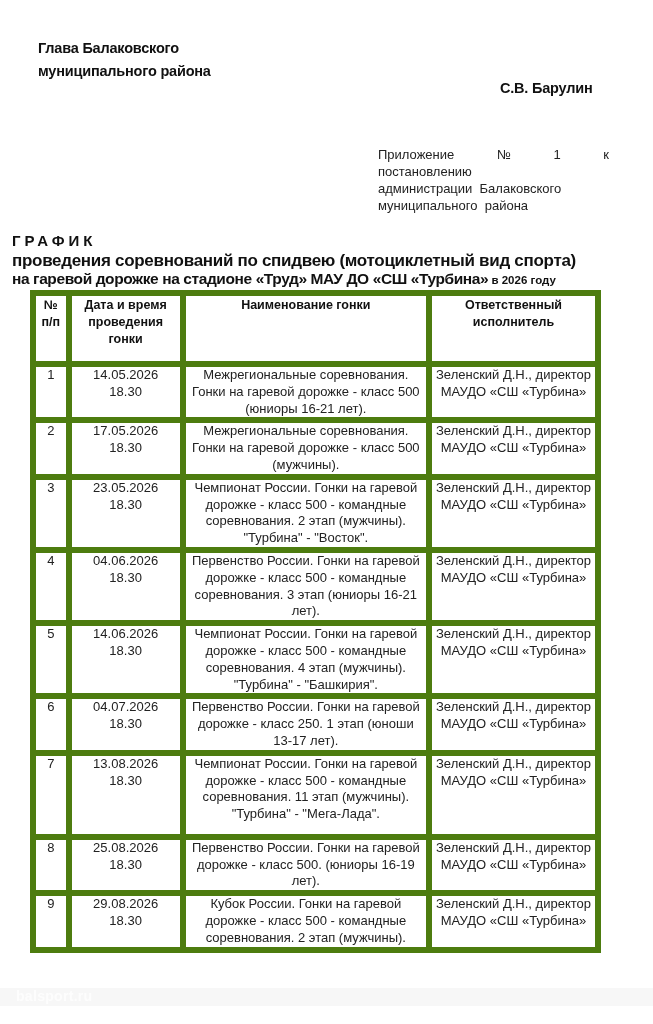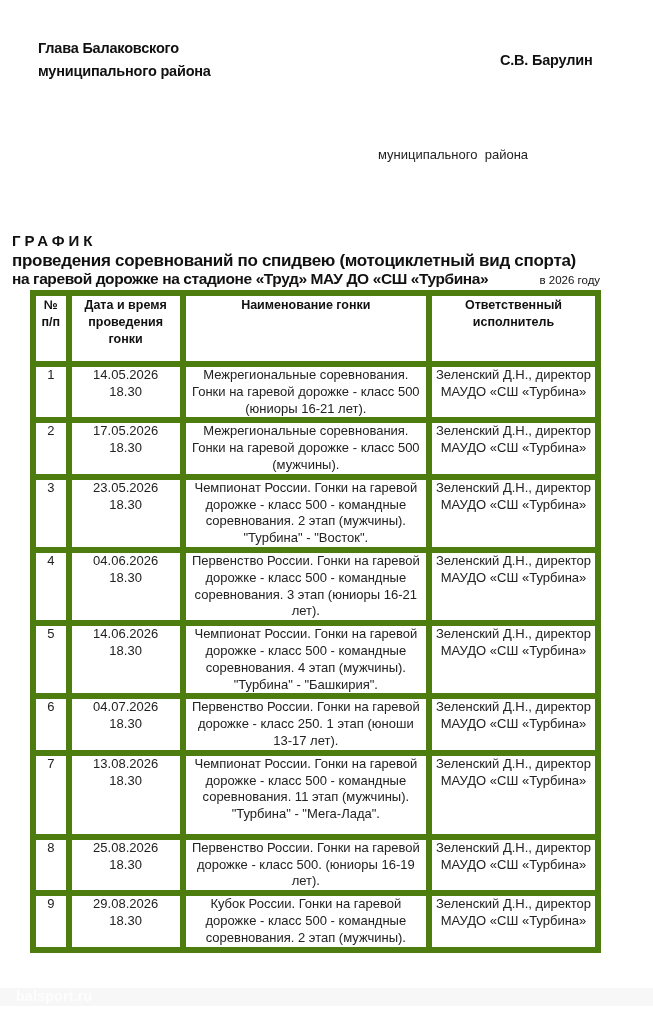--- a/index.html
+++ b/index.html
@@ -1,43 +1,51 @@
 <!DOCTYPE html>
 <html><head>
 <meta charset="utf-8">
 <style>
   html, body { margin: 0; padding: 0; background: #ffffff; }
   body { width: 653px; height: 1024px; position: relative; overflow: hidden;
          font-family: "Liberation Sans", "DejaVu Sans", sans-serif; color: #111; }
   .sig { position: absolute; font-weight: bold; font-size: 14.5px; letter-spacing: -0.2px; }
   .sig-left1 { left: 38px; top: 40px; }
   .sig-left2 { left: 38px; top: 63px; }
-  .sig-right { left: 500px; top: 52px; }
+  .sig-right { left: 500px; top: 80px; }
   .appendix { position: absolute; left: 378px; top: 146px; width: 231px; font-size: 13px; line-height: 17px; color: #222; }
   .appendix .line1 { display: flex; justify-content: space-between; }
   .title { position: absolute; left: 12px; width: 645px; text-align: left; font-weight: bold; }
   .title-main { top: 232px; font-size: 15px; letter-spacing: 4px; }
   .title-sub1 { top: 251px; font-size: 17px; letter-spacing: -0.3px; }
   .title-sub2 { top: 270px; font-size: 15.5px; letter-spacing: -0.4px; }
-  .title-sub2 .year { font-weight: normal; font-size: 11.5px; letter-spacing: 0; margin-left: 48px; }
+  .title-sub2 .year { font-weight: bold; font-size: 11.5px; letter-spacing: 0; }
   table.sched { position: absolute; left: 30px; top: 290px; width: 571px; border-collapse: collapse; table-layout: fixed; }
   table.sched td, table.sched th { border: 6px solid #4d7c0f; vertical-align: top; text-align: center; font-size: 13px; line-height: 16.8px; padding: 0 2px; color: #222; }
   table.sched th { font-weight: bold; font-size: 12.5px; line-height: 17px; height: 64px; padding-top: 1px; color: #111; }
   .c1 { width: 35px; } .c2 { width: 112px; } .c3 { width: 242px; } .c4 { width: 166px; }
   .watermark-bar { position: absolute; left: 0; top: 988px; width: 653px; height: 18px; background: #f7f7f7; }
   .watermark { position: absolute; left: 16px; top: 988px; font-size: 14px; color: #fdfdfd; font-weight: bold; letter-spacing: 0.3px; }
 </style>
 </head>
 <body>
 
 <div class="sig sig-left1">Глава Балаковского</div>
 <div class="sig sig-left2">муниципального района</div>
 <div class="sig sig-right">С.В. Барулин</div>
 
 <div class="appendix">
+  <div class="line1">
+    <span>Приложение</span>
+    <span>№</span>
+    <span>1</span>
+    <span>к</span>
+  </div>
+  <div>постановлению</div>
+  <div style="white-space:pre">администрации  Балаковского</div>
   <div style="white-space:pre">муниципального  района</div>
 </div>
 
 <div class="title title-main">ГРАФИК</div>
 <div class="title title-sub1">проведения соревнований по спидвею (мотоциклетный вид спорта)</div>
 <div class="title title-sub2">
   <span>на гаревой дорожке на стадионе «Труд» МАУ ДО «СШ «Турбина»</span><span class="year"> в 2026 году</span>
 </div>
 
 <table class="sched">

